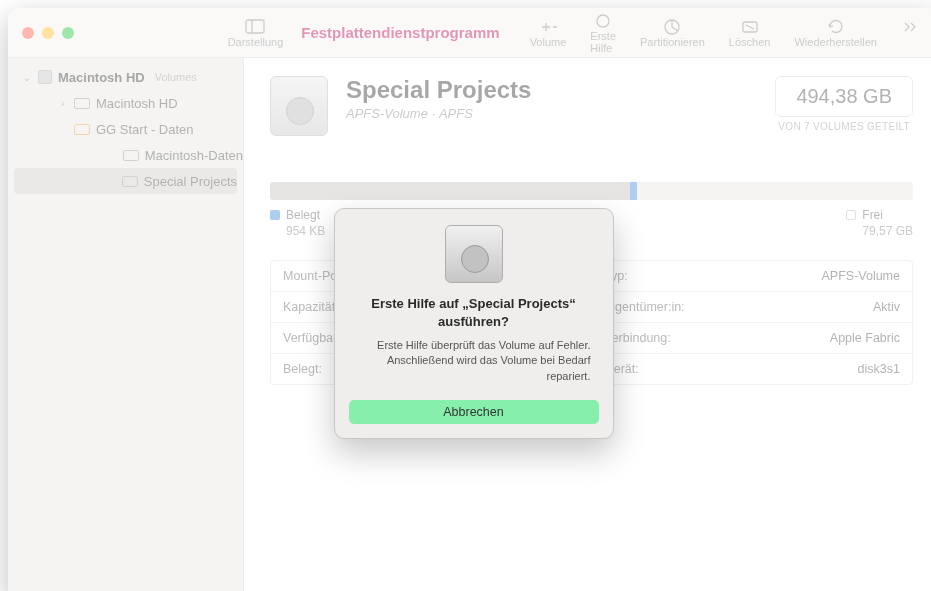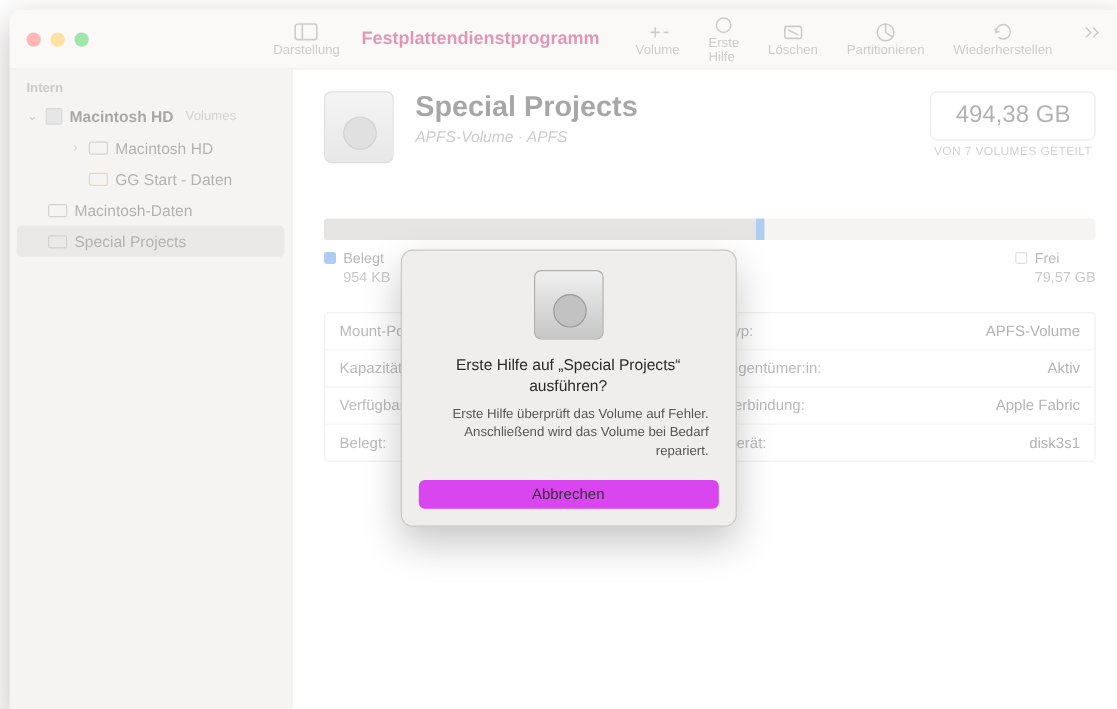--- a/index.html
+++ b/index.html
@@ -22,21 +22,21 @@
   .tl-max  { background: #28c840; }
   .tb-content { flex: 1; display: flex; align-items: center; }
   .tb-btn { display: flex; flex-direction: column; align-items: center; justify-content: center; padding: 0 12px; color: #8e8e8e; font-size: 11px; cursor: default; }
   .tb-btn svg { width: 20px; height: 18px; stroke: #8e8e8e; fill: none; stroke-width: 1.3; }
   .tb-title { font-size: 15px; font-weight: 600; color: #be185d; margin: 0 18px 0 6px; }
   .tb-group { display: flex; margin-left: auto; margin-right: 6px; }
   .main { display: flex; height: calc(100% - 50px); position: relative; z-index: 2; }
   .sidebar { width: 236px; background: #e8e6e2; border-right: 1px solid #d8d6d3; padding-top: 6px; font-size: 13px; color: #555; }
   .sb-header { padding: 4px 14px; font-size: 11px; color: #8b8b8b; font-weight: 600; }
   .sb-item { display: flex; align-items: center; height: 26px; padding-left: 14px; gap: 6px; cursor: default; }
-  .sb-item.indent1 { padding-left: 32px; }
+  .sb-item.indent1 { padding-left: 32px; justify-content: flex-end; }
   .sb-item.indent2 { padding-left: 50px; }
   .sb-item.sel { background: #d2cfc9; border-radius: 4px; margin: 0 6px; padding-left: 26px; }
   .sb-item.indent1.sel { padding-left: 26px; }
   .sb-chev { width: 10px; text-align: center; color: #8b8b8b; font-size: 10px; }
   .sb-disk { width: 14px; height: 14px; background: #c8c8c8; border: 1px solid #aaa; border-radius: 2px; }
   .sb-vol  { width: 16px; height: 11px; border: 1.4px solid #9b9b9b; border-radius: 2px; position: relative; }
   .sb-vol.orange { border-color: #e2a24a; }
   .sb-label { white-space: nowrap; }
   .sb-sub { color: #9b9b9b; font-size: 11px; margin-left: 4px; }
   .bold { font-weight: 600; color: #3c3c3c; }
@@ -81,25 +81,25 @@
     position: absolute; left: 50%; top: 200px; transform: translateX(-50%);
     width: 280px; background: #efeeec; border: 1px solid #c9c7c3; border-radius: 10px;
     box-shadow: 0 14px 32px rgba(0,0,0,.22);
     z-index: 10; padding: 16px 14px 14px 14px; text-align: center;
   }
   .dlg-icon {
     width: 58px; height: 58px; margin: 0 auto 12px auto; border-radius: 6px;
     background: linear-gradient(#f0f0f0,#c6c6c6); border: 1px solid #aeaeae; position: relative;
   }
   .dlg-icon::after { content:""; position:absolute; left:50%; top:34%; width:26px; height:26px; margin-left:-13px; border-radius:50%; background:#c2c2c2; border:1px solid #9a9a9a;}
-  .dlg-title { font-size: 13px; font-weight: 400; color: #2b2b2b; line-height: 1.35; padding: 0 8px; }
+  .dlg-title { font-size: 13px; font-weight: 700; color: #2b2b2b; line-height: 1.35; padding: 0 8px; }
   .dlg-body { font-size: 11px; color: #555; line-height: 1.4; margin-top: 8px; padding: 0 8px; text-align: right; }
   .dlg-btns { display: flex; gap: 10px; margin-top: 16px; }
   .btn { flex: 1; height: 24px; border-radius: 5px; font-size: 12.5px; border: none; cursor: pointer; }
-  .btn-cancel { background: #d946ef; color: #333; }
+  .btn-cancel { background: #86efac; color: #333; }
   .btn-primary { background: #2f72e4; color: #fff; font-weight: 500; }
 </style>
 </head>
 <body>
 
 <div class="window">
 
   <div class="titlebar">
     <div class="traffic">
       <span class="tl-close"></span>
@@ -125,54 +125,53 @@
           <span>Volume</span>
         </div>
         <div class="tb-btn">
           <svg>
               <circle cx="10" cy="9" r="6"></circle>
             </svg>
           <span>Erste Hilfe</span>
         </div>
         <div class="tb-btn">
           <svg>
-              <rect x="3" y="4" width="14" height="10" rx="2"></rect>
-              <line x1="6" y1="7" x2="14" y2="11"></line>
-            </svg>
-          <span>Löschen</span>
-        </div>
-        <div class="tb-btn">
-          <svg>
               <circle cx="10" cy="9" r="7"></circle>
               <line x1="10" y1="2" x2="10" y2="9"></line>
               <line x1="10" y1="9" x2="16" y2="13"></line>
             </svg>
           <span>Partitionieren</span>
         </div>
         <div class="tb-btn">
           <svg>
+              <rect x="3" y="4" width="14" height="10" rx="2"></rect>
+              <line x1="6" y1="7" x2="14" y2="11"></line>
+            </svg>
+          <span>Löschen</span>
+        </div>
+        <div class="tb-btn">
+          <svg>
               <path d="M4 9a6 6 0 1 1 2 4"></path>
               <polyline points="3,6 4,9 7,8"></polyline>
             </svg>
           <span>Wiederherstellen</span>
         </div>
         <div class="tb-btn">
           <svg>
               <polyline points="4,5 8,9 4,13"></polyline>
               <polyline points="10,5 14,9 10,13"></polyline>
             </svg>
           <span>&nbsp;</span>
         </div>
       </div>
     </div>
   </div>
 
   <div class="main">
     <div class="sidebar">
-      <div class="sb-header">Intern</div>
 
       <div class="sb-item">
         <span class="sb-chev">⌄</span>
         <span class="sb-disk"></span>
         <span class="sb-label bold">Macintosh HD</span>
         <span class="sb-sub">Volumes</span>
       </div>
       <div class="sb-item indent2">
         <span class="sb-chev">›</span>
         <span class="sb-vol"></span>

